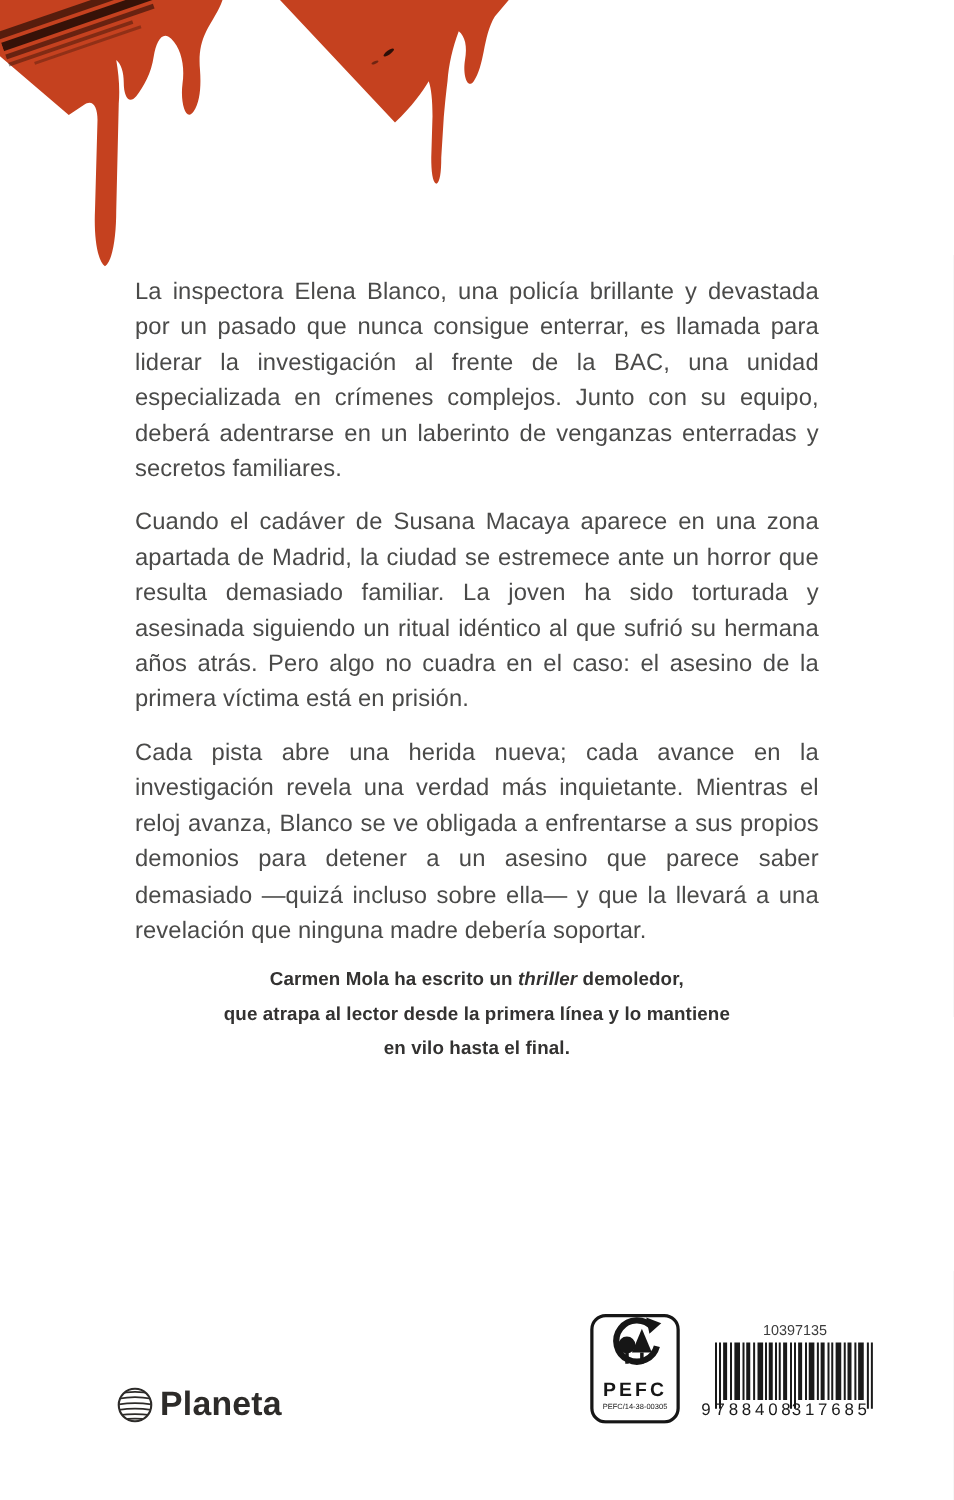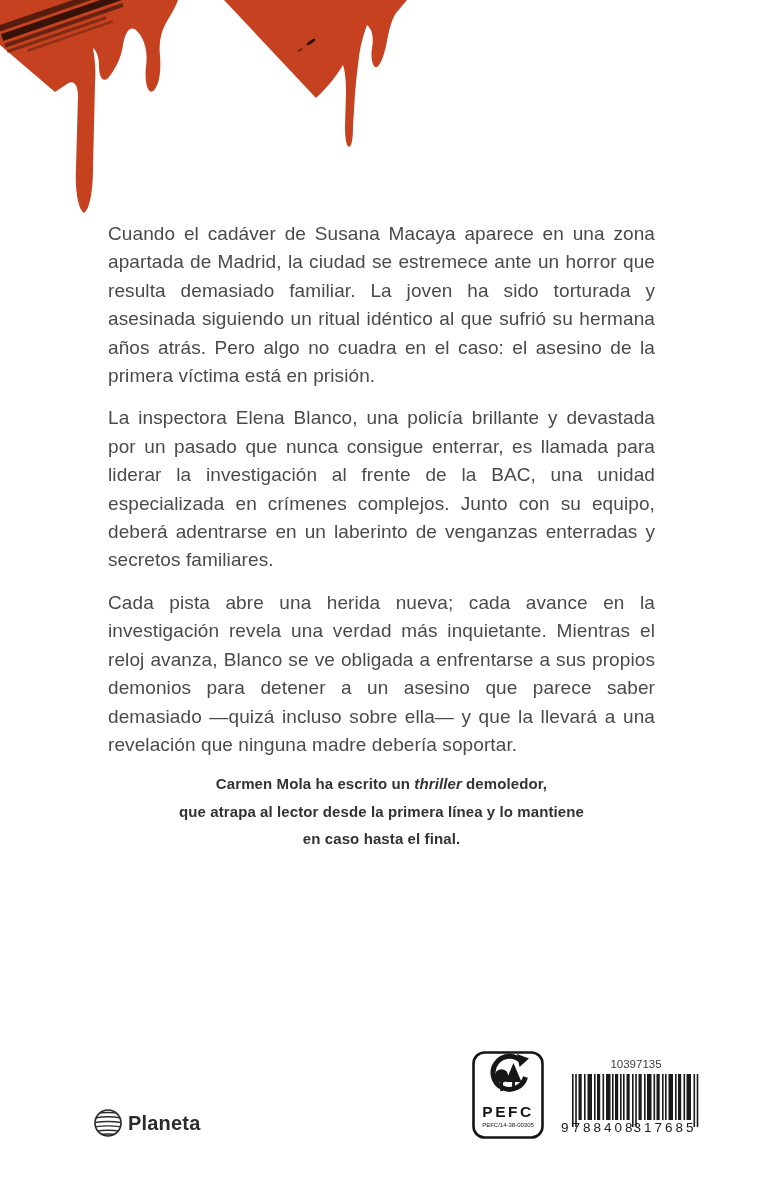--- a/index.html
+++ b/index.html
@@ -27,21 +27,21 @@
     text-align:center; font-weight:bold; font-size:15px;
     line-height:27.6px; color:#333231; letter-spacing:0.1px;
   }
   .quote .it { font-style:italic; }
 
   .publisher {
     position:absolute; left:93px; top:1108px;
     display:flex; align-items:center; gap:5px;
   }
   .publisher .wordmark {
-    font-size:20px; font-weight:600; color:#2d2b29; letter-spacing:0.2px;
+    font-size:27px; font-weight:600; color:#2d2b29; letter-spacing:0.2px;
   }
 
   .pefc-badge { position:absolute; left:452px; top:1051px;margin-left:20px; }
   .barcode-block { position:absolute; left:558px; top:1057px; }
 </style>
 </head>
 <body>
 
 <div class="page">
 
@@ -82,29 +82,29 @@
       L346,93 C346,80 345,71 343,65
       C338,73 330,85 316,98 Z"></path>
 
     <g fill="#1c0a05">
       <ellipse cx="311" cy="42" rx="5" ry="1.6" transform="rotate(-35 311 42)" opacity="0.9"></ellipse>
       <ellipse cx="300" cy="50" rx="3" ry="1" transform="rotate(-25 300 50)" opacity="0.5"></ellipse>
     </g>
   </svg>
 
   <main class="synopsis">
+    <p>La inspectora Elena Blanco, una policía brillante y devastada por un pasado que nunca consigue enterrar, es llamada para liderar la investigación al frente de la BAC, una unidad especializada en crímenes complejos. Junto con su equipo, deberá adentrarse en un laberinto de venganzas enterradas y secretos familiares.</p>
     <p>Cuando el cadáver de Susana Macaya aparece en una zona apartada de Madrid, la ciudad se estremece ante un horror que resulta demasiado familiar. La joven ha sido torturada y asesinada siguiendo un ritual idéntico al que sufrió su hermana años atrás. Pero algo no cuadra en el caso: el asesino de la primera víctima está en prisión.</p>
-    <p>La inspectora Elena Blanco, una policía brillante y devastada por un pasado que nunca consigue enterrar, es llamada para liderar la investigación al frente de la BAC, una unidad especializada en crímenes complejos. Junto con su equipo, deberá adentrarse en un laberinto de venganzas enterradas y secretos familiares.</p>
     <p>Cada pista abre una herida nueva; cada avance en la investigación revela una verdad más inquietante. Mientras el reloj avanza, Blanco se ve obligada a enfrentarse a sus propios demonios para detener a un asesino que parece saber demasiado —quizá incluso sobre ella— y que la llevará a una revelación que ninguna madre debería soportar.</p>
   </main>
 
   <div class="quote">
     <div><span>Carmen Mola ha escrito un </span><span class="it">thriller</span><span> demoledor,</span></div>
     <div>que atrapa al lector desde la primera línea y lo mantiene</div>
-    <div>en caso hasta el final.</div>
+    <div>en vilo hasta el final.</div>
   </div>
 
   <div class="publisher">
     <svg width="30" height="30" viewBox="0 0 30 30" aria-hidden="true">
       <defs>
           <clipPath id="globeclip">
             <circle cx="15" cy="15" r="12.6"></circle>
           </clipPath>
         </defs>
       <circle cx="15" cy="15" r="13" fill="none" stroke="#2d2b29" stroke-width="1.7"></circle>

